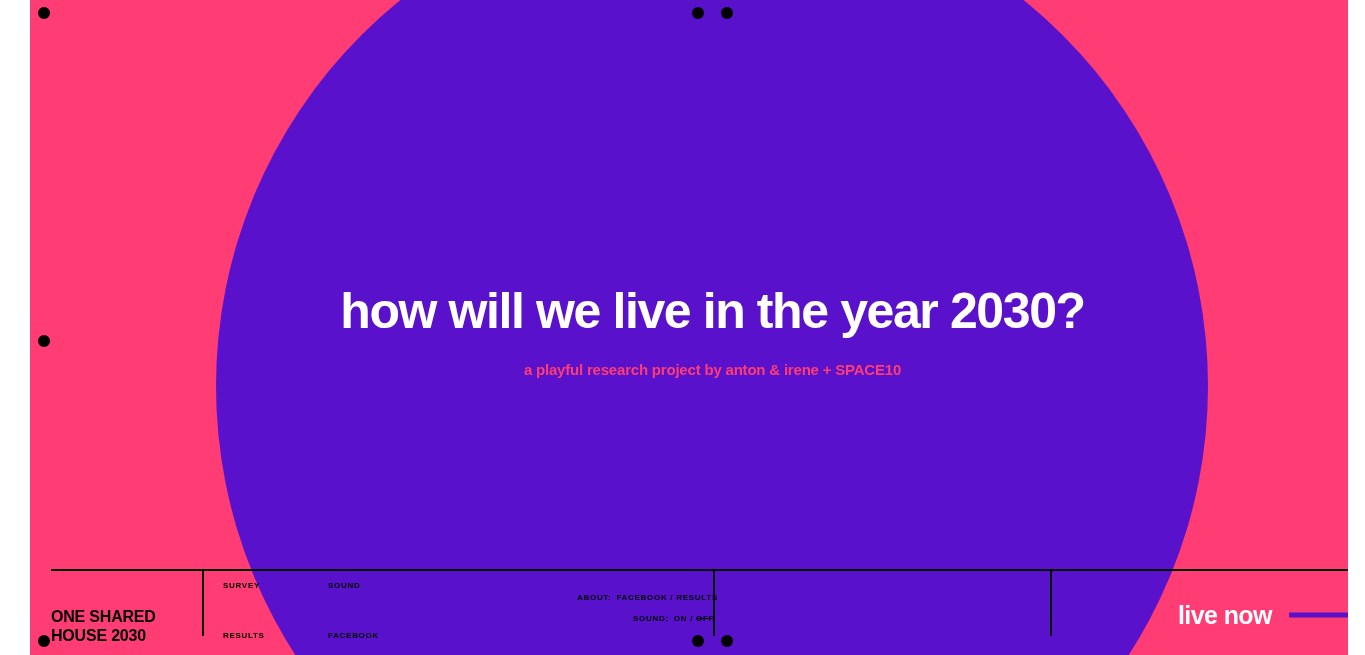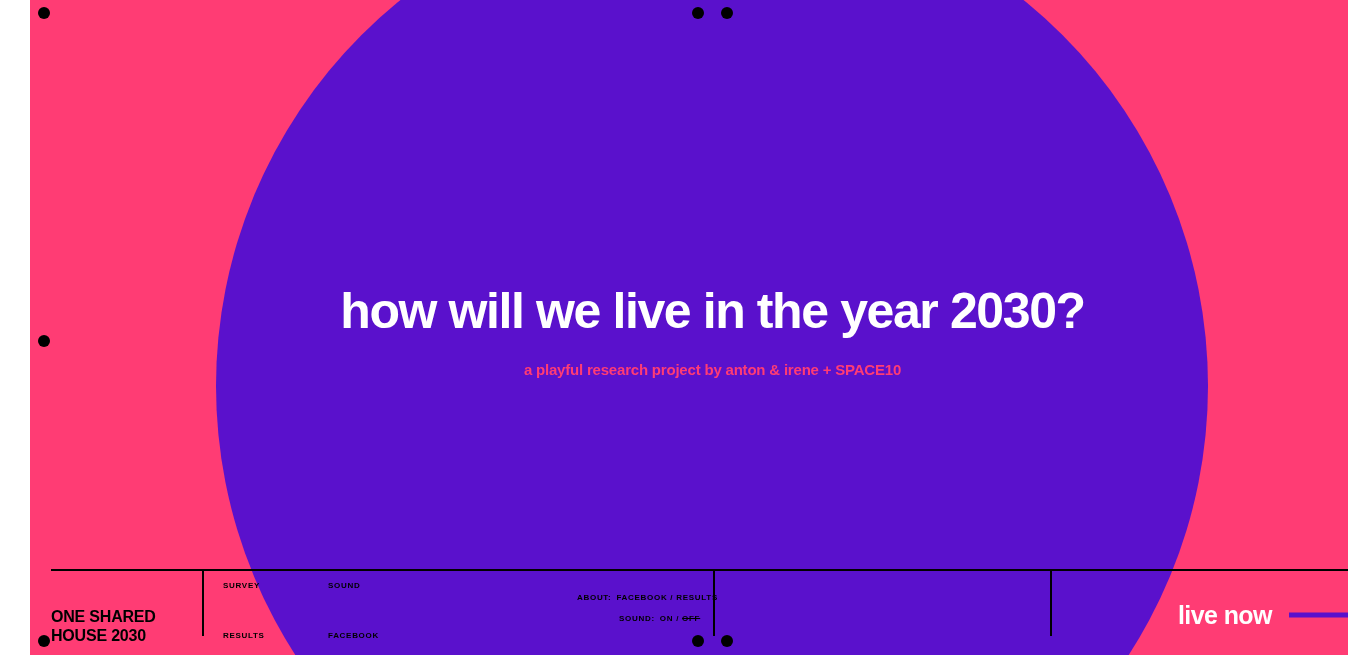--- a/index.html
+++ b/index.html
@@ -114,21 +114,21 @@
 
   #share-row, #sound-row {
     position:absolute;
     font-size:8px;
     font-weight:bold;
     color:#000;
     letter-spacing:0.7px;
     white-space:nowrap;
   }
   #share-row { left:547px; top:593px; }
-  #sound-row { left:589px; top:614px; }
+  #sound-row { left:603px; top:614px; }
   .meta-label { margin-right:5px; }
   .meta-link  { color:#000; text-decoration:none; }
   .meta-sep   { margin:0 3px; }
   .struck     { text-decoration:line-through; }
 
   
   #apply-cta {
     position:absolute;
     left:1148px; top:598px;
     display:flex;

